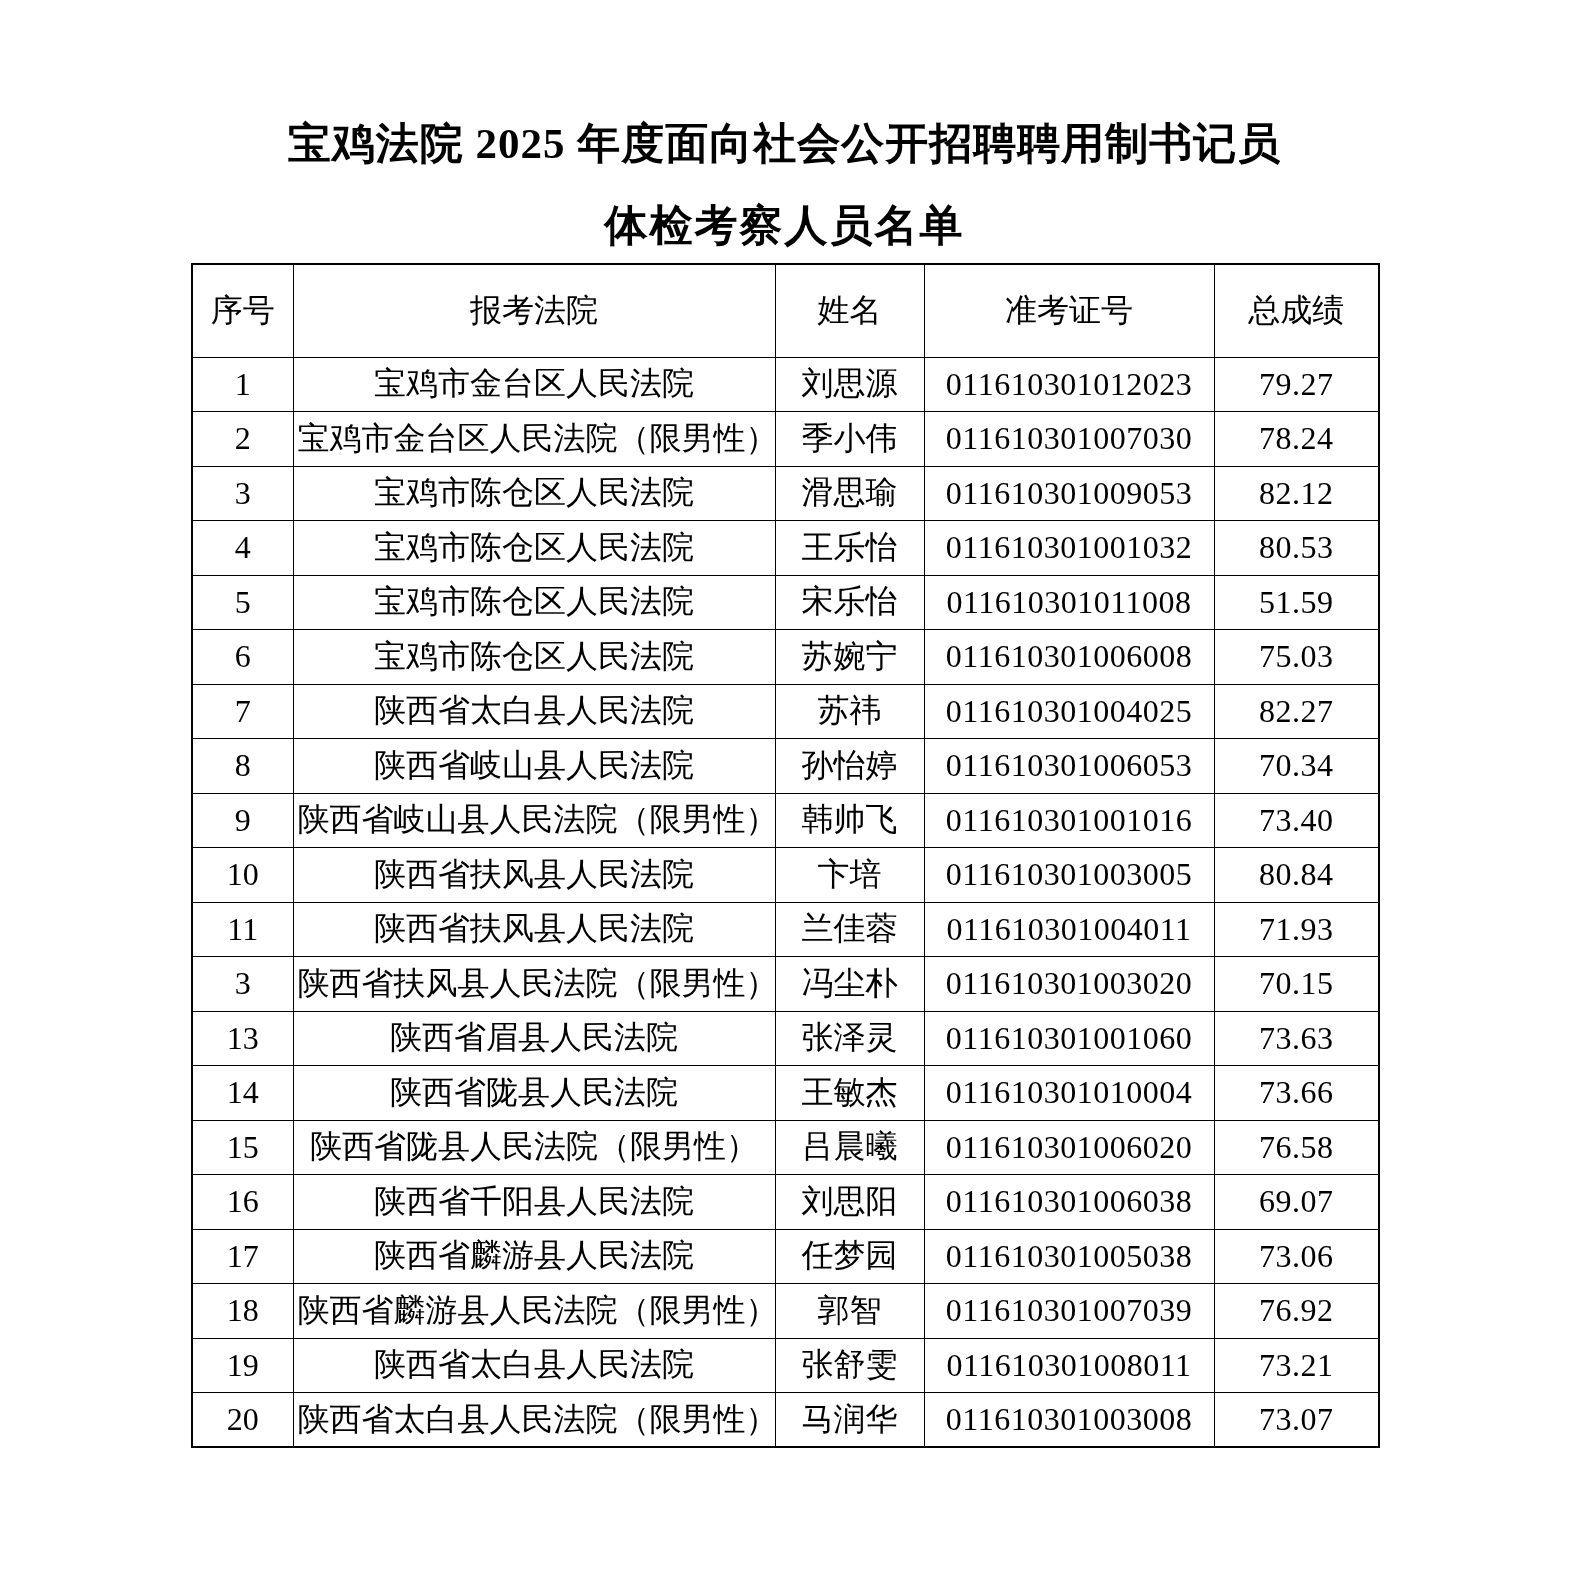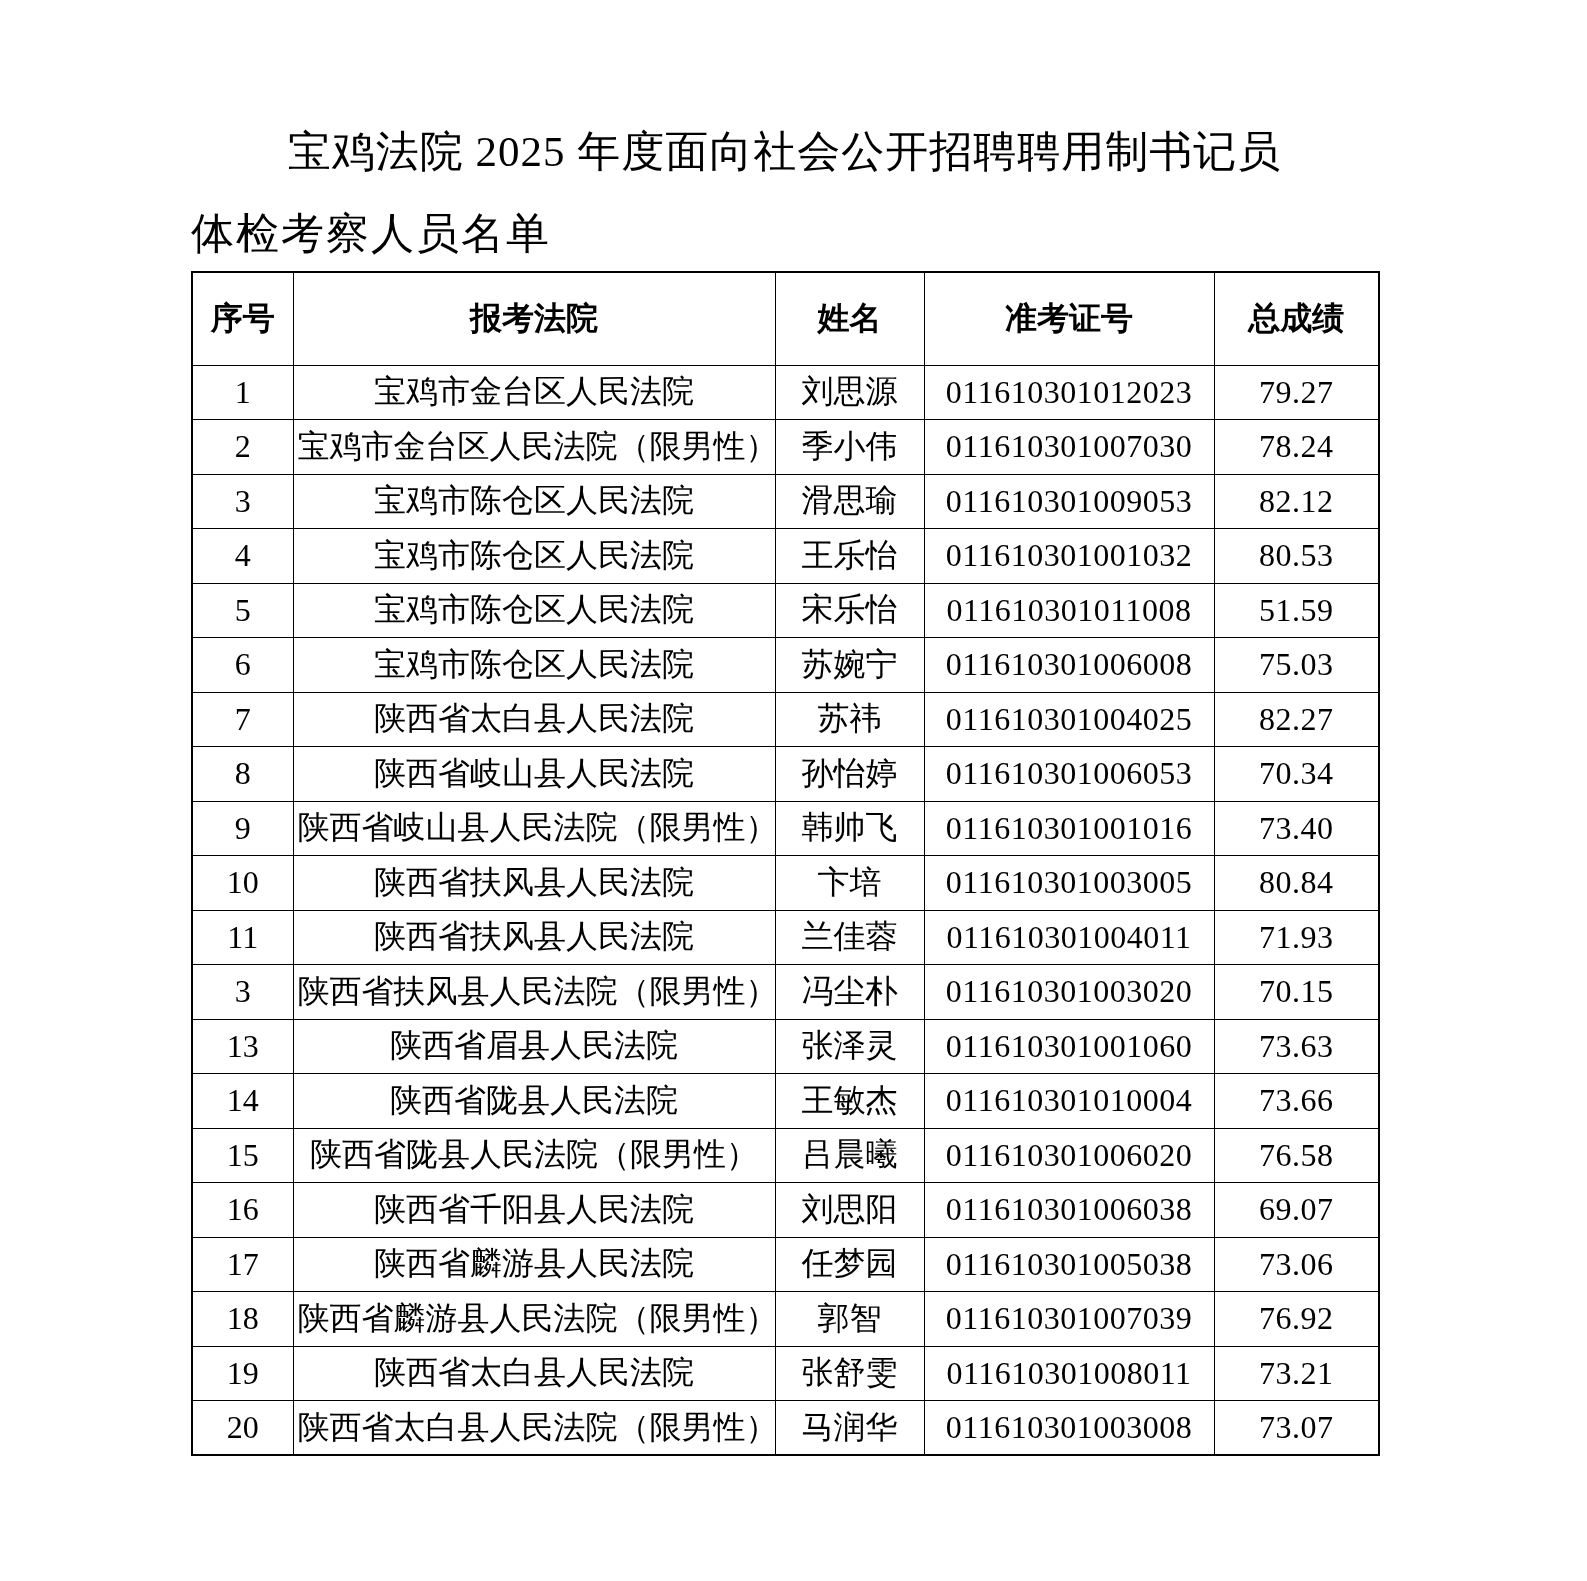--- a/index.html
+++ b/index.html
@@ -14,32 +14,33 @@
     width: 1587px;
     height: 1581px;
     background: #ffffff;
     overflow: hidden;
   }
   .content {
     width: 1187px;
     margin-left: 191px;
   }
   .doc-title {
-    margin: 8px;
+    margin: 0;
     padding-top: 118px;
     text-align: center;
     font-size: 43px;
-    font-weight: normal;
+    font-weight: bold;
     line-height: 1.2;
     letter-spacing: 1px;
   }
   .doc-subtitle {
     margin: 30px 0 0 0;
+    text-align: center;
     font-size: 43px;
-    font-weight: normal;
+    font-weight: bold;
     line-height: 1.2;
     letter-spacing: 2px;
   }
   table.roster {
     margin-top: 12px;
     width: 1187px;
     border-collapse: collapse;
     table-layout: fixed;
     border: 2px solid #000;
   }
@@ -48,21 +49,21 @@
     border: 1.5px solid #000;
     text-align: center;
     vertical-align: middle;
     padding: 0 4px;
     font-size: 32px;
     overflow: hidden;
     white-space: nowrap;
   }
   table.roster thead tr { height: 93px; }
   table.roster tbody tr { height: 54.5px; }
-  table.roster th { font-weight: bold; }
+  table.roster th { font-weight: normal; }
   col.c-no     { width: 101px; }
   col.c-court  { width: 482px; }
   col.c-name   { width: 149px; }
   col.c-ticket { width: 290px; }
   col.c-score  { width: 165px; }
   td.num { letter-spacing: 0.5px; }
 </style>
 </head>
 <body>
 

